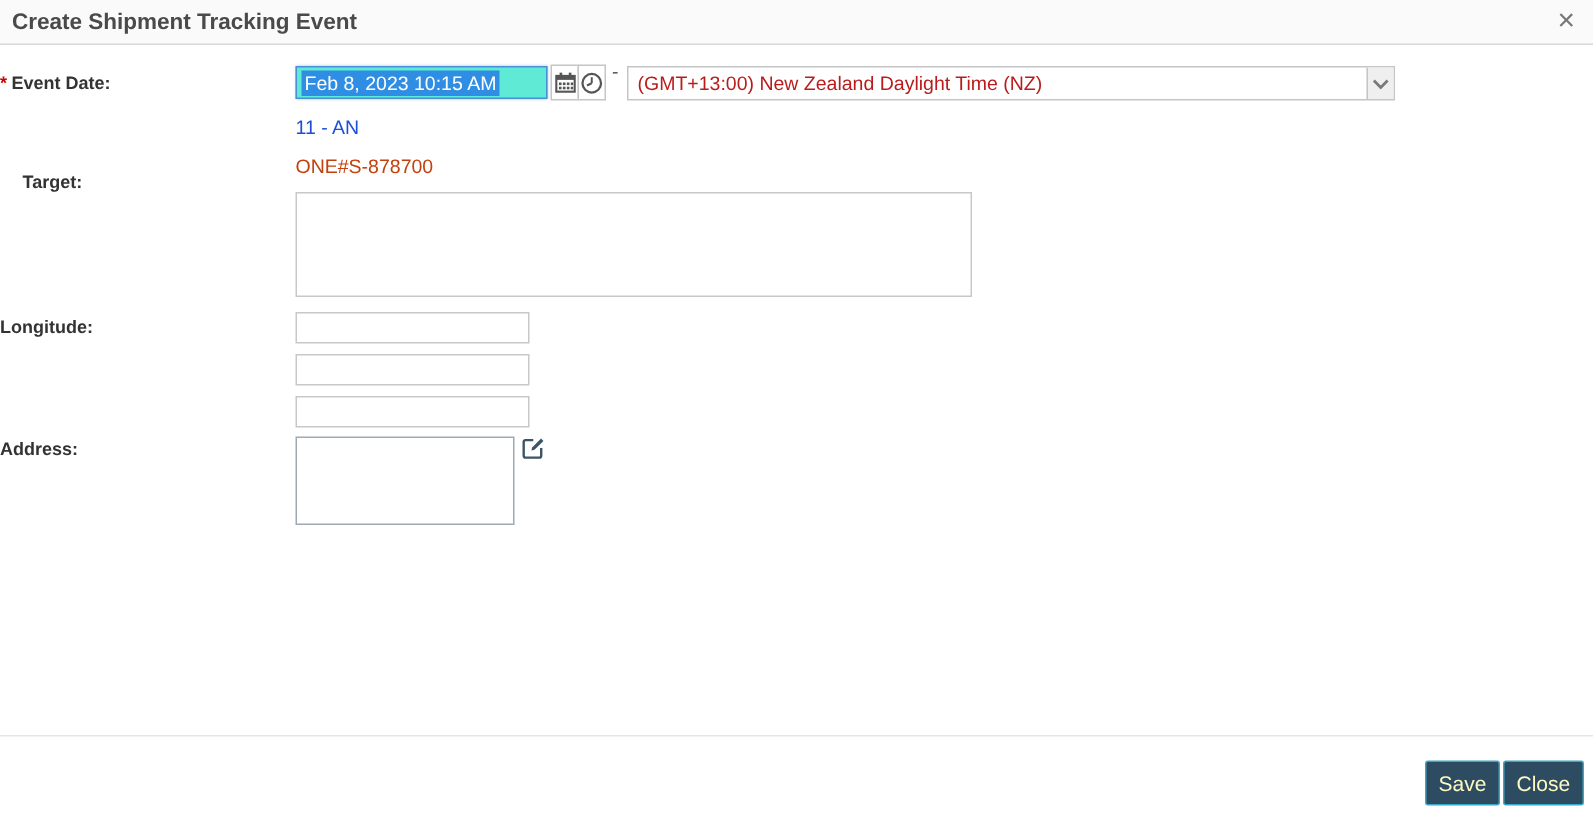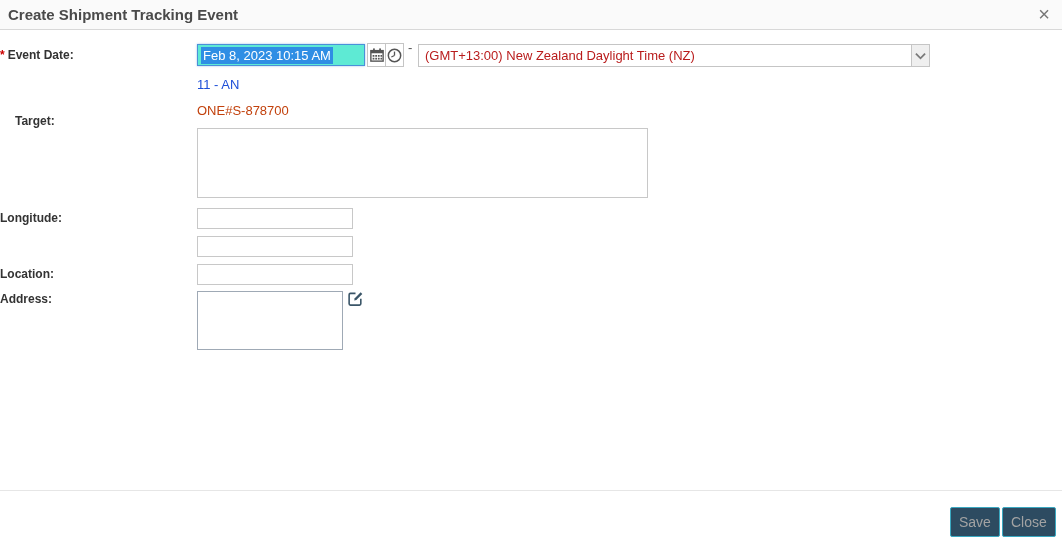--- a/index.html
+++ b/index.html
@@ -63,21 +63,21 @@
     width:18px; align-self:stretch; background:#efefef; border-left:1px solid #c5c5c5;
     display:flex; align-items:center; justify-content:center;
   }
   
   .link { position:absolute; left:197px; font-size:13px; color:#c2410c; text-decoration:none; cursor:pointer; }
   
   .footer-divider { position:absolute; left:0; right:0; top:490px; border-top:1px solid #e6e6e6; }
   .btn {
     position:absolute; top:507px; height:30px; padding:0 8px;
     background:#2d4b61; border:1px solid #3aa8c1; border-radius:2px;
-    color:#a3a3a3; font-size:14px; font-family:inherit; cursor:pointer;
+    color:#fef9c3; font-size:14px; font-family:inherit; cursor:pointer;
   }
   .btn.save { left:950px; }
   .btn.close { left:1002px; }
   svg { display:block; }
 </style>
 </head>
 <body>
 
 <div class="modal">
 
@@ -139,21 +139,20 @@
   <div class="lbl" style="top:113px; line-height:16px;margin-left:15px;">Target:</div>
   <a class="link" style="top:103px; line-height:16px;">ONE#S-878700</a>
 
   <textarea class="textarea" style="top: 128px; width: 451px; height: 70px; resize: none;"></textarea>
 
   <div class="lbl" style="top:208px; line-height:21px;">Longitude:</div>
   <input class="txt" type="text" style="top: 208px; width: 156px; height: 21px;" value="">
 
   <input class="txt" type="text" style="top: 236px; width: 156px; height: 21px;" value="">
 
-  <div class="lbl" style="top:264px; line-height:21px;">Location:</div>
   <input class="txt" type="text" style="top: 264px; width: 156px; height: 21px;" value="">
 
   <div class="lbl" style="top:292px; line-height:15px;">Address:</div>
   <textarea class="textarea" style="top: 291px; width: 146px; height: 59px; resize: none; border-color: rgb(159, 169, 181);"></textarea>
   <span style="position:absolute; left:347px; top:290px;">
     <span>
       <svg width="17" height="17" viewBox="0 0 16 16">
         <path d="M13 8.2 V13 a1.2 1.2 0 0 1 -1.2 1.2 H3.2 A1.2 1.2 0 0 1 2 13 V4.4 A1.2 1.2 0 0 1 3.2 3.2 H8" fill="none" stroke="#3a5568" stroke-width="1.5"></path>
         <path d="M6.8 9.8 l0.5 -2 5.6 -5.6 1.5 1.5 -5.6 5.6 z" fill="#3a5568"></path>
       </svg>

